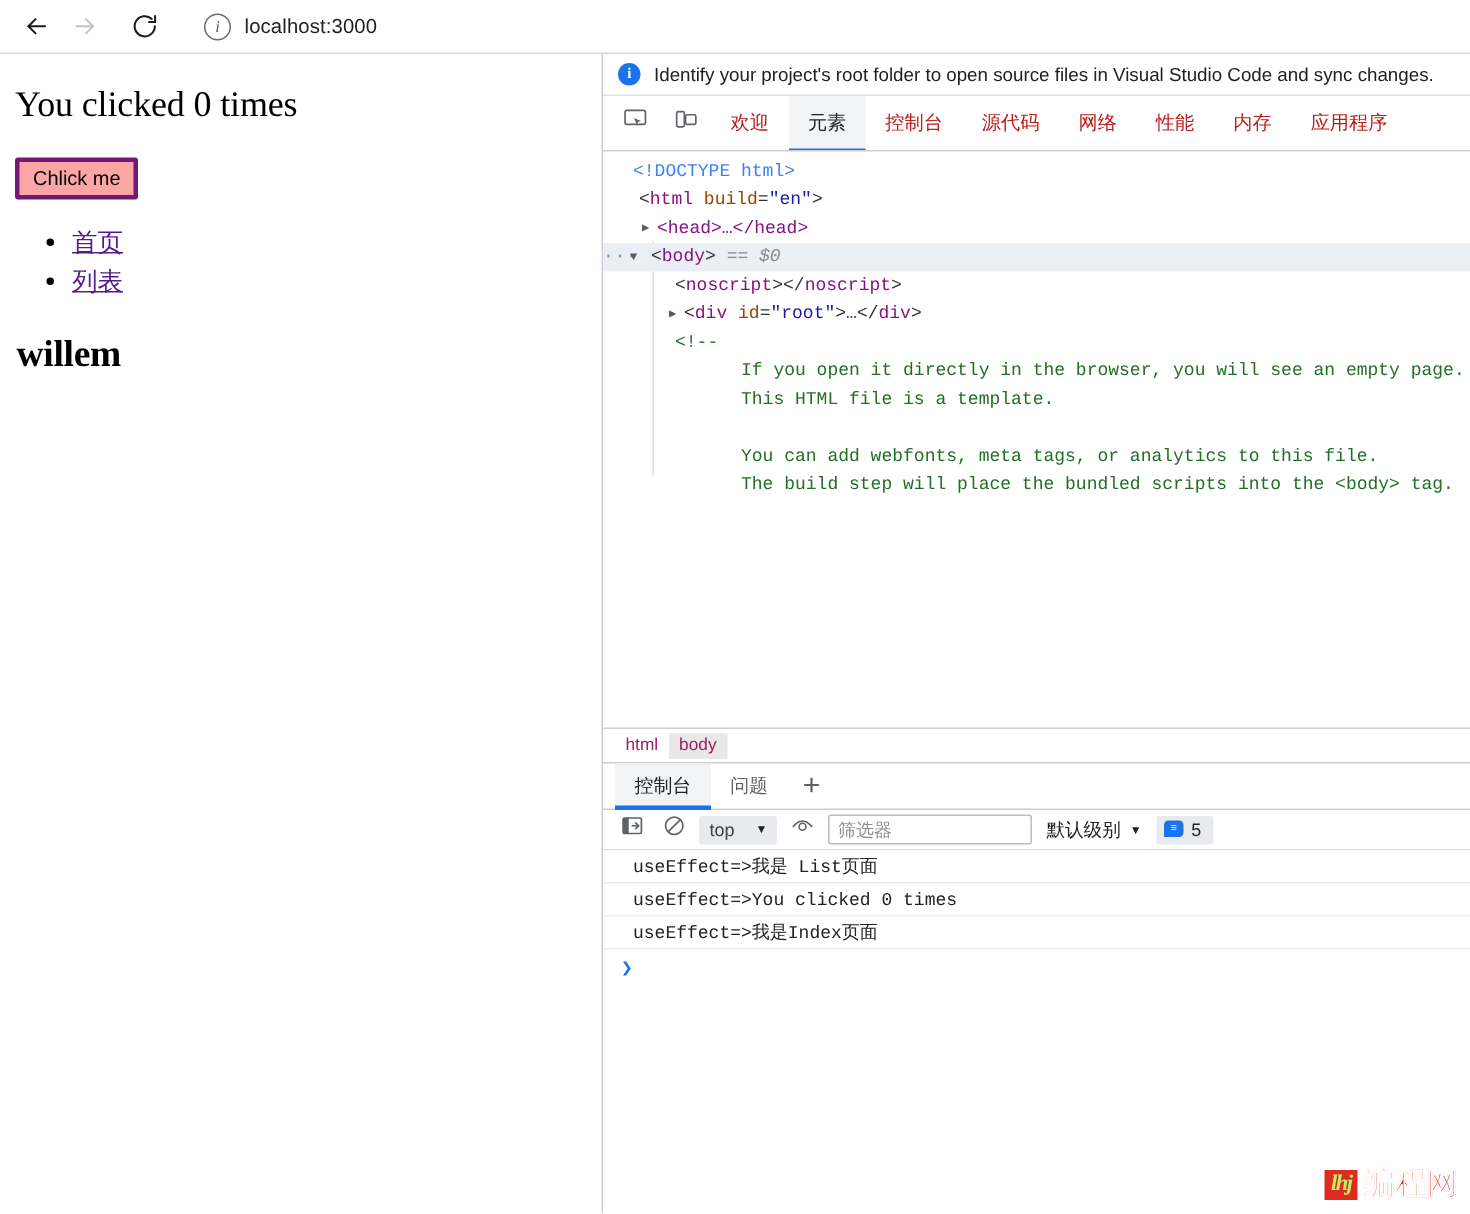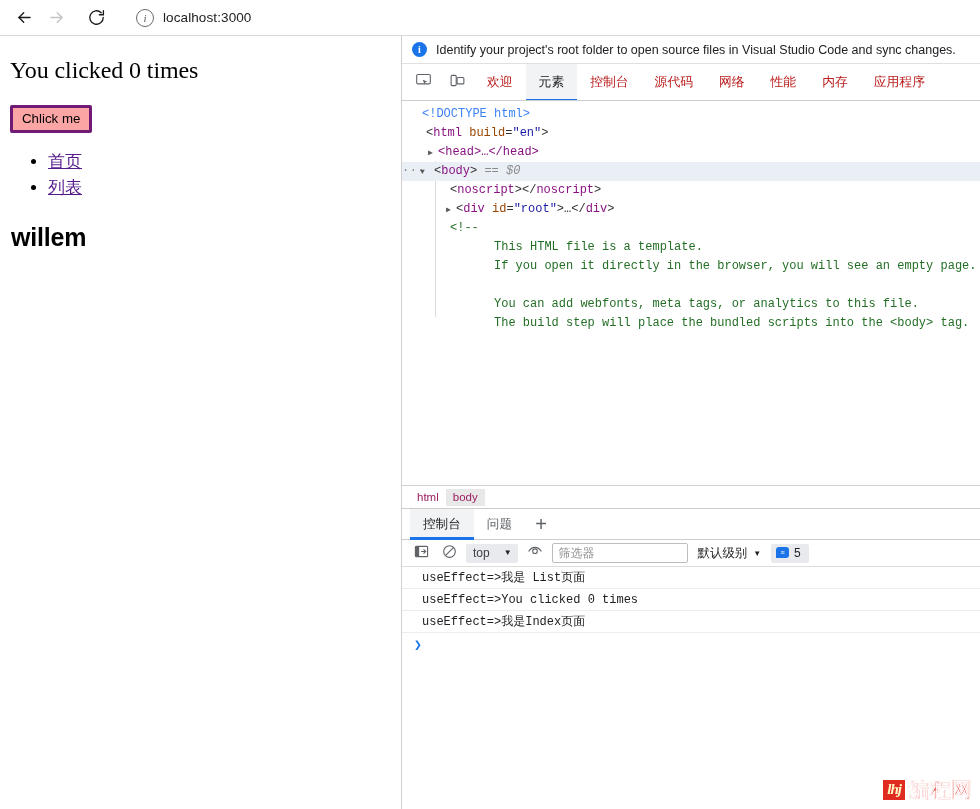--- a/index.html
+++ b/index.html
@@ -100,21 +100,21 @@
     font-family: "Liberation Serif", serif;
     font-size: 17px;
     line-height: 26px;
   }
   #nav-list li a {
     color: #551a8b;
     text-decoration: underline;
     font-size: 17px;
   }
   #page-h2 {
-    font-family: Liberation Sans, sans-serif;
+    font-family: Liberation Serif, serif;
     font-size: 25px;
     font-weight: bold;
     margin: 22px 0 3px 3px;
     color: #000;
     letter-spacing: -0.2px;
   }
 
   
   #devtools {
     width: 578px;
@@ -388,21 +388,21 @@
   #watermark {
     position: absolute;
     right: 8px;
     bottom: 8px;
     display: flex;
     align-items: center;
     gap: 4px;
   }
   #watermark .wm-badge {
     background: #e02b20;
-    color: #fef9c3;
+    color: #bef264;
     font-family: "Liberation Serif", serif;
     font-style: italic;
     font-weight: bold;
     font-size: 15px;
     padding: 1px 4px 2px 4px;
     letter-spacing: -1px;
     line-height: 17px;
     margin-left: 40px;
   }
   #watermark .wm-text {
@@ -540,24 +540,24 @@
       </div>
 
       <div class="node-row" style="padding-left:44px;">
         <span class="tri">▶</span><span class="punct">&lt;</span><span class="tag">div</span><span class="punct"> </span><span class="attr">id</span><span class="punct">=</span><span class="val">"root"</span><span class="punct">&gt;</span><span class="punct">…</span><span class="punct">&lt;/</span><span class="tag">div</span><span class="punct">&gt;</span>
       </div>
 
       <div class="node-row" style="padding-left:48px;">
         <span class="comment">&lt;!--</span>
       </div>
       <div class="node-row" style="padding-left:92px;">
+        <span class="comment">If you open it directly in the browser, you will see an empty page.</span>
+      </div>
+      <div class="node-row" style="padding-left:92px;">
         <span class="comment">This HTML file is a template.</span>
-      </div>
-      <div class="node-row" style="padding-left:92px;">
-        <span class="comment">If you open it directly in the browser, you will see an empty page.</span>
       </div>
       <div class="node-row" style="padding-left:92px;">
         <span class="comment">&nbsp;</span>
       </div>
       <div class="node-row" style="padding-left:92px;">
         <span class="comment">You can add webfonts, meta tags, or analytics to this file.</span>
       </div>
       <div class="node-row" style="padding-left:92px;">
         <span class="comment">The build step will place the bundled scripts into the &lt;body&gt; tag.</span>
       </div>

